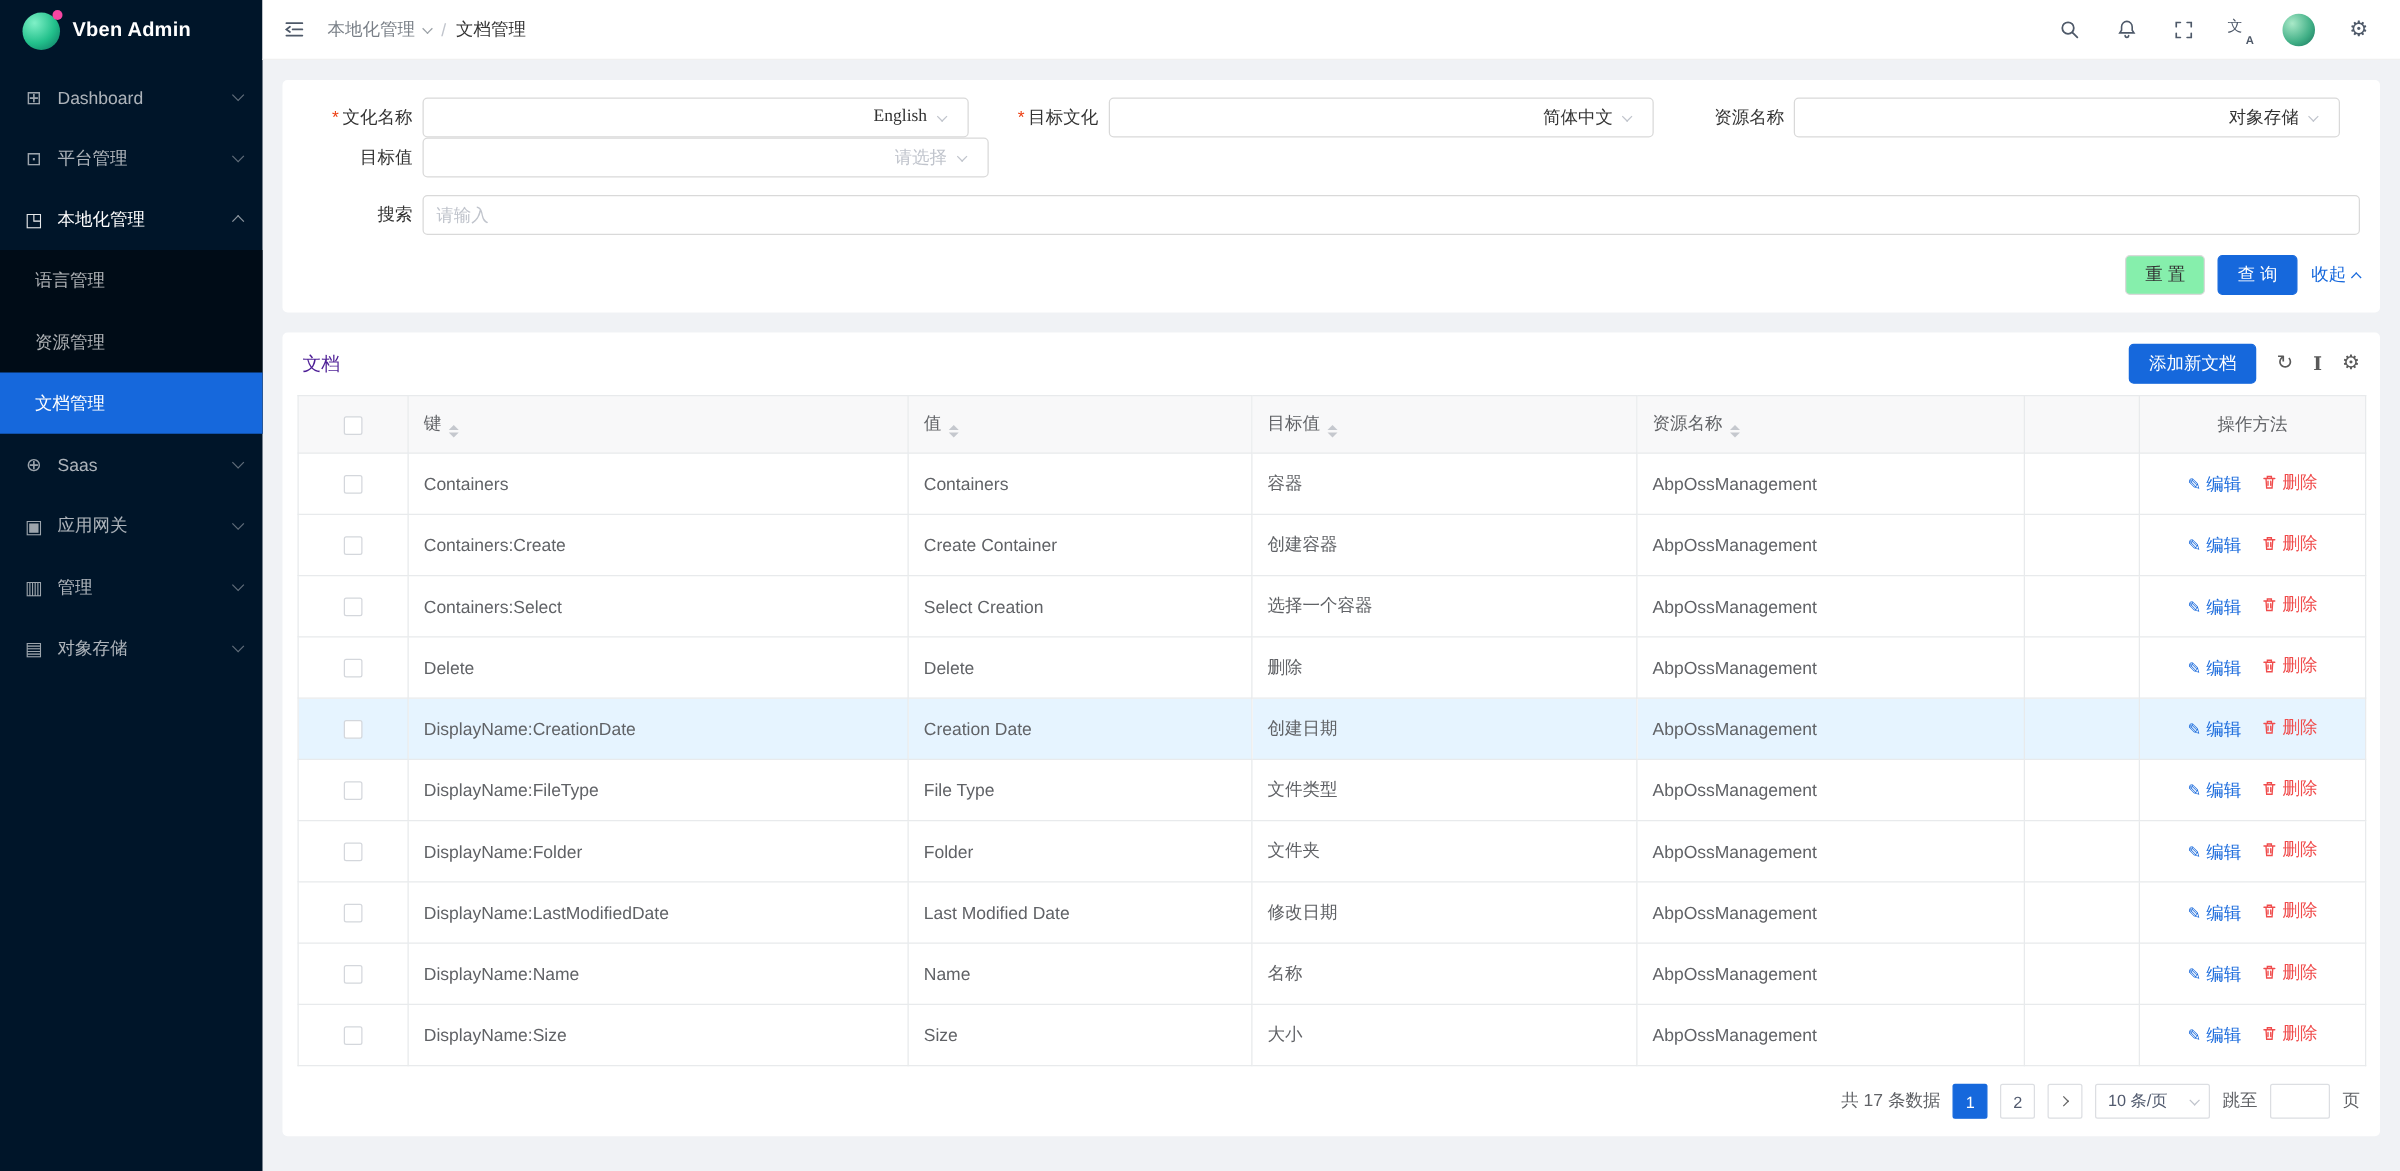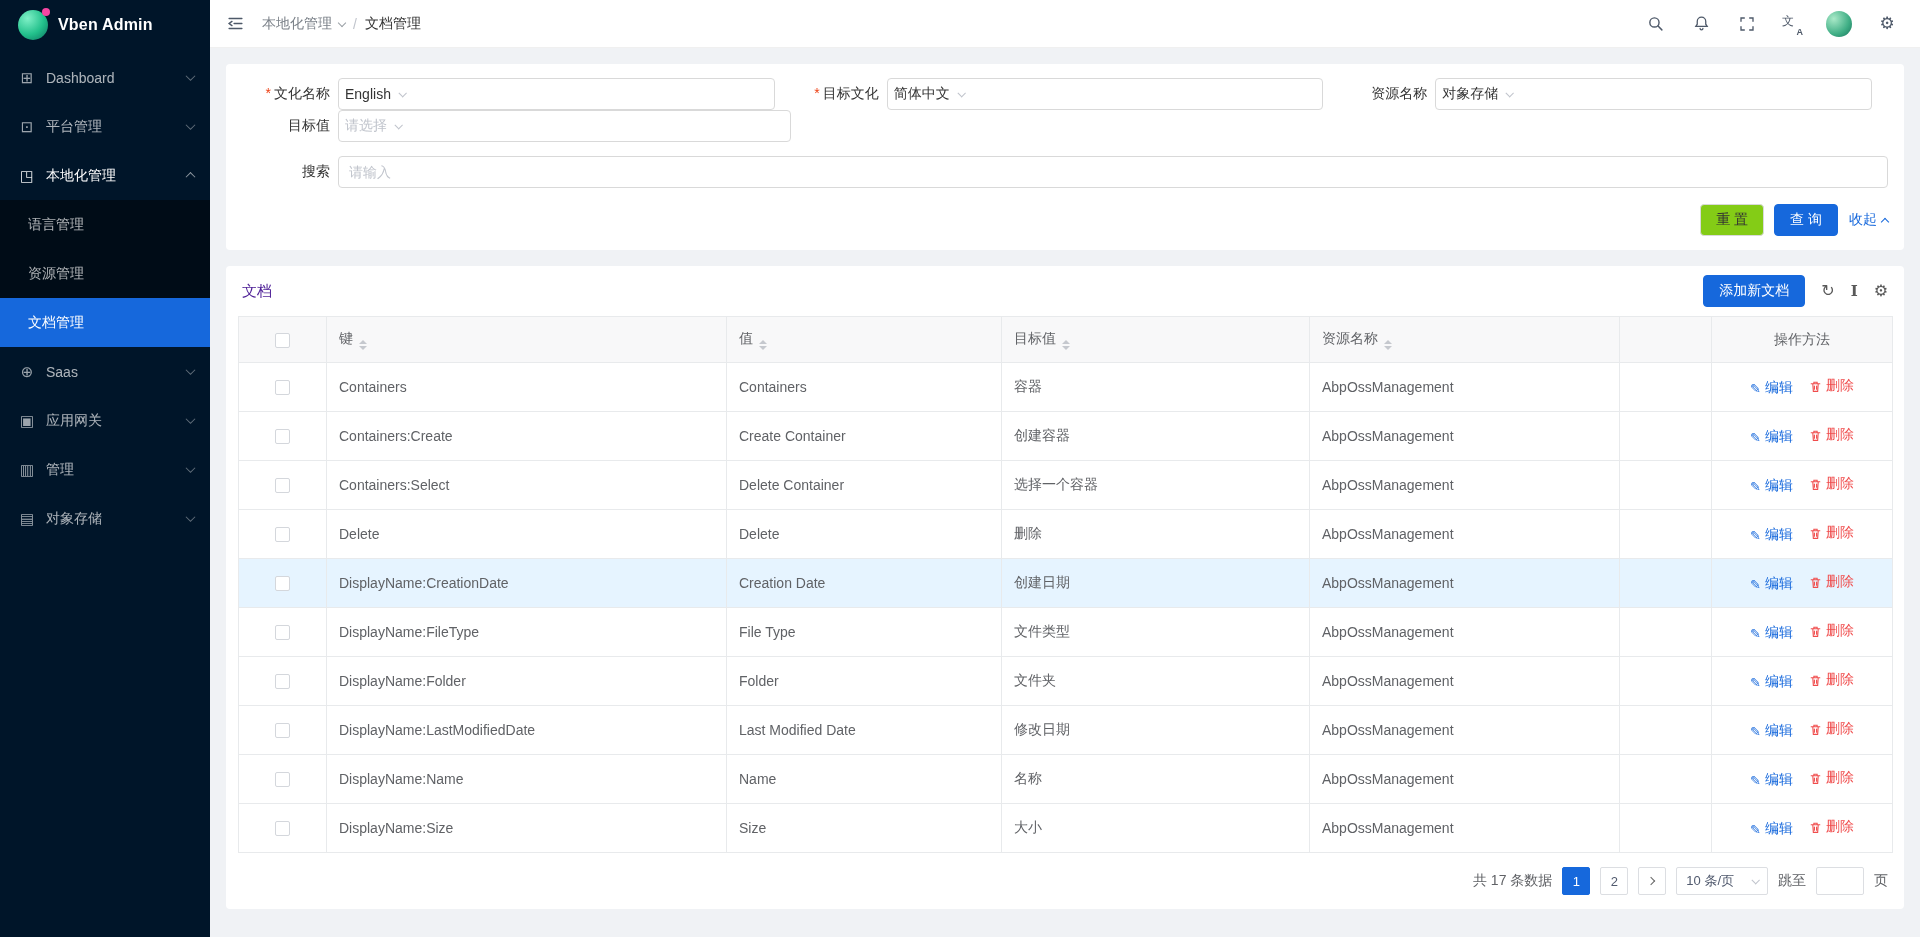--- a/index.html
+++ b/index.html
@@ -48,29 +48,29 @@
   .content{flex:1;padding:16px;display:flex;flex-direction:column;gap:16px;overflow:hidden;}
   .card{background:#fff;border-radius:4px;}
 
   
   .filter-card{padding:14px 16px;}
   .filter-grid{display:grid;grid-template-columns:repeat(3,1fr);}
   .field{display:flex;align-items:center;height:32px;padding-right:16px;min-width:0;}
   .field:last-child{padding-right:0;}
   .f-label{flex:0 0 96px;width:96px;text-align:right;padding-right:8px;white-space:nowrap;color:#333;}
   .star{color:#ed4014;margin-right:3px;}
-  .select{flex:1;height:32px;border:1px solid #d9d9d9;border-radius:4px;background:#fff;display:flex;align-items:center;justify-content:flex-start;padding:0 6px;cursor:pointer;min-width:0;}
+  .select{flex:1;height:32px;border:1px solid #d9d9d9;border-radius:4px;background:#fff;display:flex;align-items:center;justify-content:flex-end;padding:0 18px;cursor:pointer;min-width:0;font-family:Liberation Serif, serif;}
   .sel-text{white-space:nowrap;overflow:hidden;}
   .sel-text.ph{color:#c0c4cc;}
   .chev-s{width:6px;height:6px;border-right:1.3px solid #c0c4cc;border-bottom:1.3px solid #c0c4cc;transform:rotate(45deg) translateY(-1px);flex:0 0 auto;margin-left:8px;}
   .search-row{display:flex;align-items:center;margin-top:14px;}
   .text-input{flex:1;height:32px;border:1px solid #d9d9d9;border-radius:4px;padding:0 10px;font:inherit;color:#333;outline:none;background:#fff;}
   .text-input::placeholder{color:#c0c4cc;}
   .filter-actions{display:flex;align-items:center;justify-content:flex-end;gap:10px;margin-top:16px;}
-  .btn{height:32px;padding:0 15px;border:1px solid #d9d9d9;border-radius:4px;background:#84cc16;color:#333;font:inherit;font-size:14px;cursor:pointer;display:inline-flex;align-items:center;white-space:nowrap;}
+  .btn{height:32px;padding:0 15px;border:1px solid #d9d9d9;border-radius:4px;background:#86efac;color:#333;font:inherit;font-size:14px;cursor:pointer;display:inline-flex;align-items:center;white-space:nowrap;}
   .btn.primary{background:#1668dc;border-color:#1668dc;color:#fff;}
   .link-collapse{color:#1668dc;display:inline-flex;align-items:center;gap:5px;cursor:pointer;margin-left:1px;}
   .chev-c{width:6px;height:6px;border-right:1.4px solid #1668dc;border-bottom:1.4px solid #1668dc;transform:rotate(-135deg);margin-top:3px;}
 
   
   .table-card{padding:0 12px 10px;}
   .card-head{height:50px;display:flex;align-items:center;padding:0 4px;}
   .card-title{font-size:15px;color:#4c1d95;}
   .head-right{margin-left:auto;display:flex;align-items:center;gap:16px;}
   .tool-icon{font-size:16px;color:#595959;cursor:pointer;line-height:1;}
@@ -330,21 +330,21 @@
                   </span><span class="act del">
                     <svg width="13" height="13" viewBox="0 0 24 24" fill="none" stroke="currentColor" stroke-width="2" stroke-linecap="round">
                       <path d="M4 7h16M9 7V4h6v3M7 7l1 14h8l1-14M10 11v6M14 11v6"></path>
                     </svg>
                     <span class="a-t">删除</span>
                   </span></td>
               </tr>
               <tr>
                 <td class="col-cb"><span class="cb"></span></td>
                 <td>Containers:Select</td>
-                <td>Delete Container</td>
+                <td>Select Creation</td>
                 <td>选择一个容器</td>
                 <td>AbpOssManagement</td>
                 <td></td>
                 <td class="col-ops"><span class="act edit">
                     <i class="pc">✎</i>
                     <span class="a-t">编辑</span>
                   </span><span class="act del">
                     <svg width="13" height="13" viewBox="0 0 24 24" fill="none" stroke="currentColor" stroke-width="2" stroke-linecap="round">
                       <path d="M4 7h16M9 7V4h6v3M7 7l1 14h8l1-14M10 11v6M14 11v6"></path>
                     </svg>

